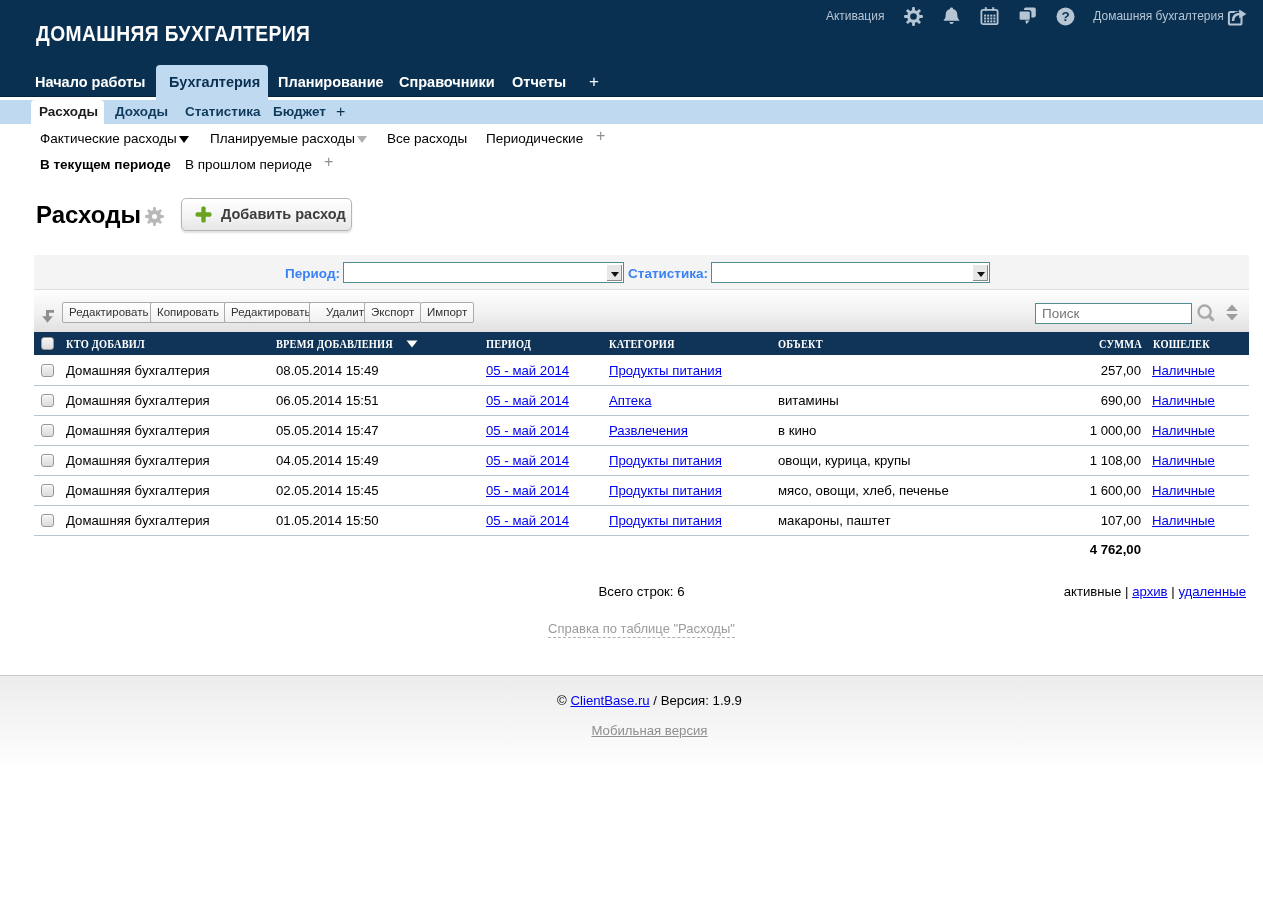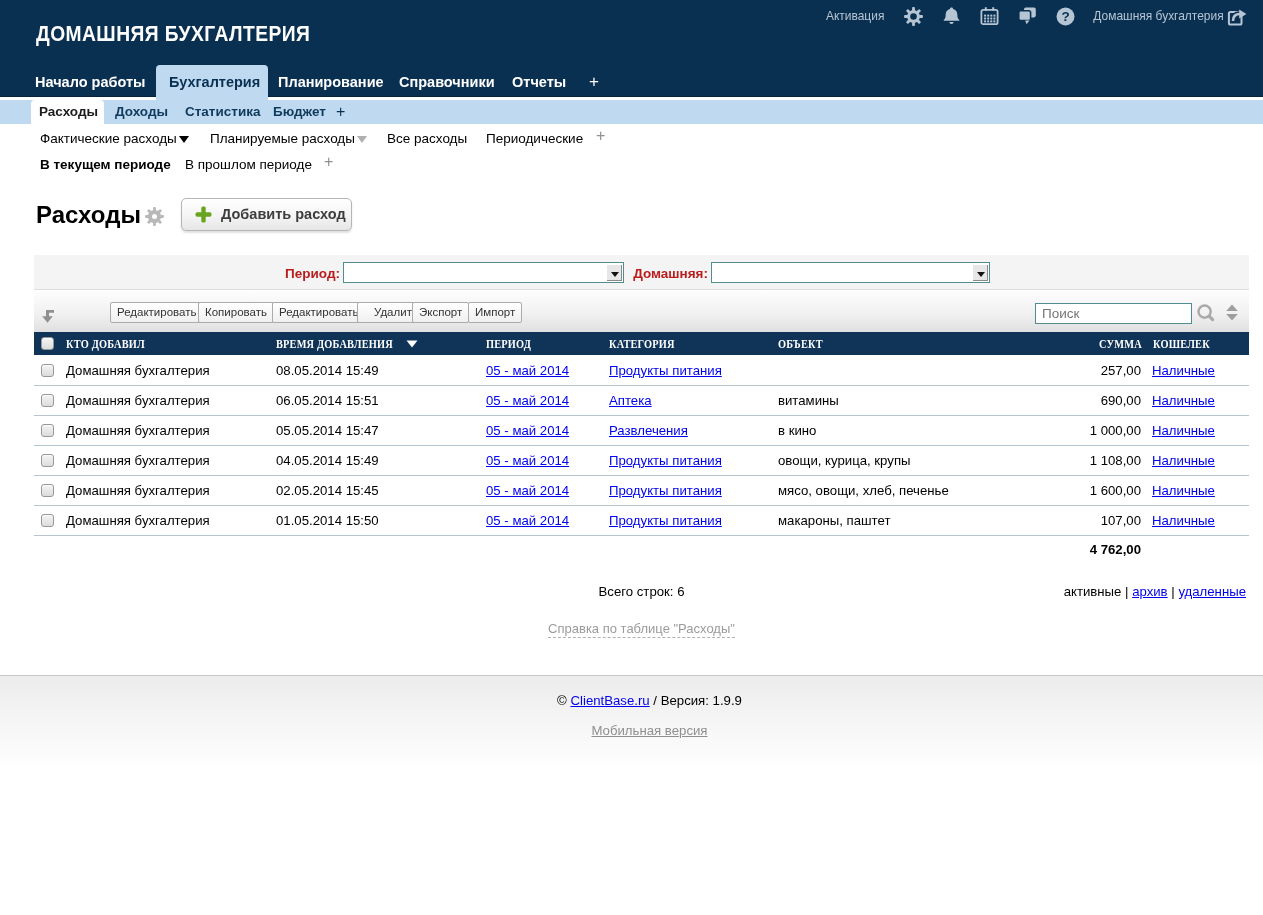--- a/index.html
+++ b/index.html
@@ -19,27 +19,27 @@
   .subitem { position:absolute; top:0; height:24px; line-height:23px; font-weight:bold; font-size:13.5px; color:#103a5c; }
   .whitetab { position:absolute; left:31px; top:0; width:73px; height:24px; background:#fff; border-radius:4px 4px 0 0; }
   .nav3item { position:absolute; font-size:13.5px; color:#000; line-height:16px; }
   .caret { position:absolute; width:0; height:0; border-left:5px solid transparent; border-right:5px solid transparent; border-top:7px solid #000; }
   
   .h1 { position:absolute; left:36px; top:201px; font-size:24px; font-weight:bold; color:#000; }
   .addbtn { position:absolute; left:181px; top:198px; width:171px; height:33px; border:1px solid #b5b5b5; border-radius:5px; background:linear-gradient(180deg,#ffffff 0%,#f4f4f4 55%,#e6e6e6 100%); box-shadow:0 2px 2px rgba(0,0,0,0.12); }
   .addbtn span { position:absolute; left:39px; top:0; line-height:31px; font-size:14.5px; font-weight:bold; color:#3d3d3d; }
   
   .filterbar { position:absolute; left:34px; top:255px; width:1215px; height:35px; background:#f4f4f4; border-bottom:1px solid #ddd; }
-  .flabel { position:absolute; font-size:13.5px; font-weight:bold; color:#b91c1c; top:266px; }
+  .flabel { position:absolute; font-size:13.5px; font-weight:bold; color:#3b82f6; top:266px; }
   .sel { position:absolute; top:262px; height:21px; background:#fff; border:1px solid #4f8d8e; }
   .selbtn { position:absolute; right:1px; top:1px; bottom:1px; width:16px; background:#e7e7e7; border-left:1px solid #fff; border-top:1px solid #fff; box-shadow:inset -1px -1px 0 #8a8a8a; }
   .selbtn:after { content:""; position:absolute; left:4px; top:7px; width:0; height:0; border-left:4px solid transparent; border-right:4px solid transparent; border-top:5px solid #111; }
   
   .toolbar { position:absolute; left:34px; top:291px; width:1215px; height:41px; background:linear-gradient(180deg,#fdfdfd 0%,#f1f1f1 55%,#e0e0e0 100%); }
-  .tbtn { position:absolute; top:302px; height:21px; line-height:19px; border:1px solid #ababab; border-radius:2px; background:linear-gradient(180deg,#ffffff,#f0f0f0); color:#333; font-size:11.5px; padding:0 6px; font-family:"Liberation Sans", sans-serif;margin-left:48px; }
+  .tbtn { position:absolute; top:302px; height:21px; line-height:19px; border:1px solid #ababab; border-radius:2px; background:linear-gradient(180deg,#ffffff,#f0f0f0); color:#333; font-size:11.5px; padding:0 6px; font-family:"Liberation Sans", sans-serif; }
   .search { position:absolute; left:1035px; top:303px; width:157px; height:21px; border:1px solid #4f8d8e; font-size:13.5px; color:#ef4444; padding:0 13px 0 6px; line-height:19px; }
   
   .thead { position:absolute; left:34px; top:332px; width:1215px; height:23px; background:#0f3457; }
   .th { position:absolute; top:0; height:23px; line-height:24px; color:#fff; font-family:"Liberation Serif", serif; font-weight:bold; font-size:11.5px; letter-spacing:0.2px; transform:scaleX(0.9); transform-origin:left center; white-space:nowrap; }
   .row { position:absolute; left:34px; width:1215px; height:30px; border-bottom:1px solid #b7c5cf; background:#fff; }
   .cell { position:absolute; top:0; height:30px; line-height:30px; font-size:13.2px; color:#000; white-space:nowrap; }
   .cb { position:absolute; width:13px; height:13px; border:1px solid #979797; border-radius:3px; background:linear-gradient(180deg,#f4f4f4,#dcdcdc); box-shadow:inset 0 1px 1px rgba(255,255,255,.8); }
 </style>
 </head>
 <body>
@@ -159,21 +159,21 @@
         <rect x="0.5" y="6.3" width="16" height="4.4" rx="1.6"></rect>
       </g>
 </svg>
   </div>
 
 <div class="filterbar"></div>
 <div class="flabel" style="right:923px;">Период:</div>
 <div class="sel" style="left:343px; width:281px;">
     <div class="selbtn"></div>
   </div>
-<div class="flabel" style="right:555px;">Домашняя:</div>
+<div class="flabel" style="right:555px;">Статистика:</div>
 <div class="sel" style="left:711px; width:279px;">
     <div class="selbtn"></div>
   </div>
 
 <div class="toolbar"></div>
 <svg class="abs" style="left:41px; top:309px;" width="15" height="15" viewBox="0 0 15 15">
   <polygon points="5,1 13,1 13,3.8 8,3.8 8,7.3 11.8,7.3 6.5,13.8 1.2,7.3 5,7.3" fill="#8f8f8f"></polygon>
 </svg>
 <button class="tbtn" style="left:62px;">Редактировать</button>
 <button class="tbtn" style="left:150px;">Копировать</button>

